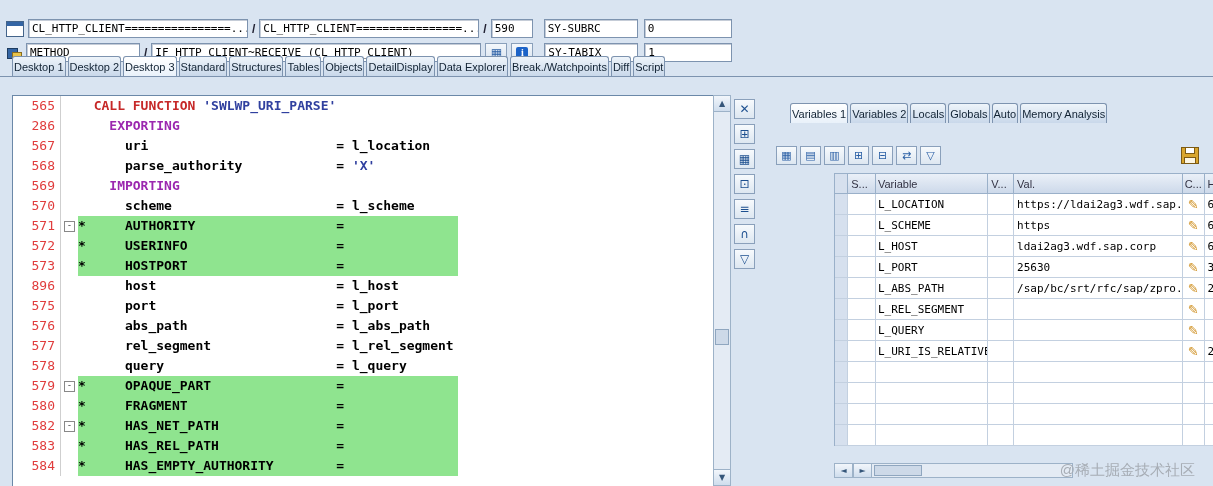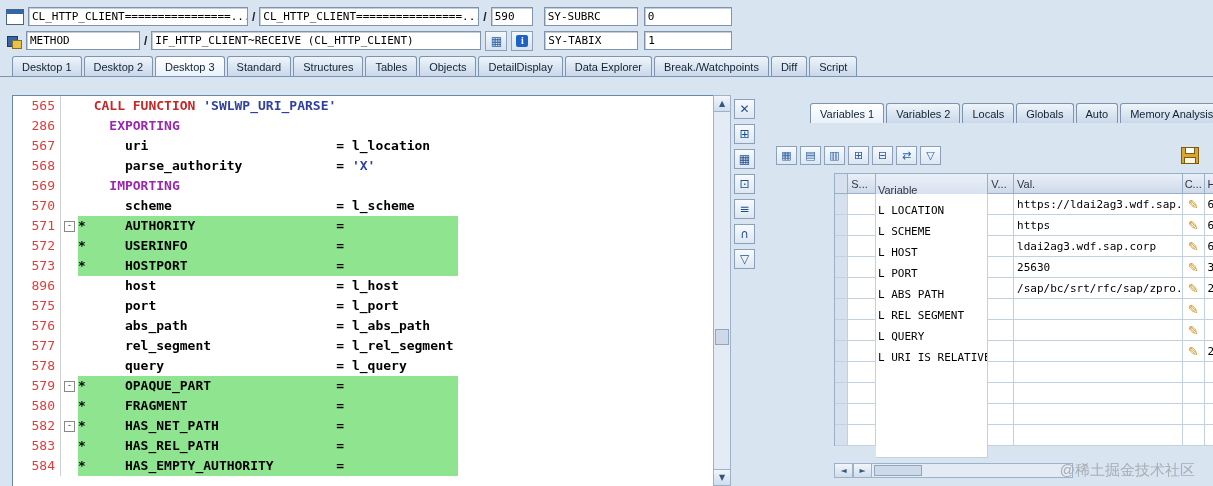--- a/index.html
+++ b/index.html
@@ -2,21 +2,21 @@
 <html><head>
 <meta charset="utf-8">
 <style>
   html,body{margin:0;padding:0}
   body{
     width:1213px;height:486px;position:relative;overflow:hidden;
     background:#d9e4f1;color:#000;
     font-family:"Liberation Sans",sans-serif;font-size:12px;
   }
   
-  .topbar{position:absolute;top:0;left:0;right:0;height:55px}
+  .topbar{position:absolute;top:12px;left:0;right:0;height:55px}
   .trow{position:absolute;left:6px;display:flex;align-items:center;gap:4px;height:21px}
   .trow1{top:6px}.trow2{top:30px}
   .fld{
     background:#fff;border:1px solid #7d93af;height:17px;padding:0 3px;
     font-family:"DejaVu Sans Mono",monospace;font-size:11px;
     display:flex;align-items:center;white-space:nowrap;overflow:hidden;
     box-shadow:inset 1px 1px 0 rgba(90,110,140,.35);
   }
   .w1{width:212px}.w2{width:212px}.w3{width:34px}
   .wlbl{width:86px}.wval{width:80px;margin-left:2px}
@@ -29,21 +29,21 @@
   .method::before{content:"";position:absolute;left:1px;top:2px;width:9px;height:9px;background:#3465a4;border:1px solid #1d3c60}
   .method::after{content:"";position:absolute;left:6px;top:6px;width:8px;height:7px;background:#e8c34a;border:1px solid #8a6d1f}
   .tbtn{width:20px;height:18px;border:1px solid #8aa0bb;background:linear-gradient(#f4f8fc,#d8e2ee);
     display:flex;align-items:center;justify-content:center;flex:none}
   .gridglyph{color:#2a5fa5;font-family:"DejaVu Sans",sans-serif;font-size:12px;line-height:1}
   .infoglyph{width:12px;height:12px;background:#1c63c8;color:#fff;border-radius:2px;
     font-weight:bold;font-size:10px;line-height:12px;text-align:center;font-family:"Liberation Serif",serif}
   .spacer3{width:3px}
   
   .tabstrip{position:absolute;top:55px;left:12px;right:0;height:21px;display:flex;gap:2px;align-items:flex-end;overflow:hidden;white-space:nowrap}
-  .tab{height:19px;padding:0 9px;border:1px solid #7d93af;border-bottom:none;border-radius:3px 3px 0 0;
+  .tab{height:19px;padding:0 1px;border:1px solid #7d93af;border-bottom:none;border-radius:3px 3px 0 0;
     background:linear-gradient(#eef4fa,#c9d8ea);font-size:11px;color:#123;display:flex;align-items:center;flex:none}
   .tab.active{background:linear-gradient(#ffffff,#e9f1fa)}
   
   .main{position:absolute;top:76px;left:0;right:0;bottom:0;border-top:1px solid #7d93af;background:#d9e4f1}
   
   .editor{position:absolute;left:12px;top:18px;width:701px;bottom:0;background:#ffffff;
     border:1px solid #6b88a8;border-bottom:none;overflow:hidden;
     font-family:"DejaVu Sans Mono",monospace;font-weight:bold;font-size:13px;line-height:20px}
   .line{display:flex;height:20px}
   .lnum{width:42px;flex:none;text-align:right;padding-right:5px;color:#e03c3c;font-weight:normal;border-right:1px solid #cfcfcf}
@@ -62,38 +62,38 @@
   .sbtn.up{border-bottom:1px solid #9db2c8}
   .sbtn.down{position:absolute;bottom:0;left:0;right:0;border-top:1px solid #9db2c8}
   .sthumb{position:absolute;top:60%;left:1px;right:1px;height:14px;background:#cdd9e8;border:1px solid #8fa6bf}
   
   .toolstrip{position:absolute;left:734px;top:22px;width:20px;display:flex;flex-direction:column;gap:5px}
   .tsbtn{width:19px;height:18px;border:1px solid #8aa0bb;background:linear-gradient(#f7fafd,#dde7f1);
     color:#1c4f8f;font-size:12px;line-height:1;display:flex;align-items:center;justify-content:center;
     font-family:"DejaVu Sans",sans-serif}
   
   .varspanel{position:absolute;left:758px;top:20px;right:0;bottom:0;overflow:hidden}
-  .vtabs{display:flex;gap:2px;margin-left:52px;height:26px;align-items:flex-end;white-space:nowrap;overflow:hidden}
+  .vtabs{display:flex;gap:2px;margin-left:32px;height:26px;align-items:flex-end;white-space:nowrap;overflow:hidden}
   .vtoolbar{display:flex;align-items:center;margin-top:22px;margin-left:18px;margin-right:14px;gap:3px;height:20px}
   .vtbtn{width:19px;height:17px;border:1px solid #8aa0bb;background:linear-gradient(#f7fafd,#dde7f1);
     color:#2a5fa5;font-size:11px;display:flex;align-items:center;justify-content:center;font-family:"DejaVu Sans",sans-serif}
   .saveicon{margin-left:auto;width:16px;height:15px;position:relative;background:#d9a62e;border:1px solid #7c5a14}
   .saveicon::before{content:"";position:absolute;left:3px;top:0;width:8px;height:5px;background:#fff;border:1px solid #7c5a14;border-top:none}
   .saveicon::after{content:"";position:absolute;left:2px;bottom:0;width:10px;height:5px;background:#fdf6e3;border:1px solid #7c5a14;border-bottom:none}
   .vtable{margin-top:8px;margin-left:76px;width:433px;border-top:1px solid #9ab0c9;border-left:1px solid #9ab0c9;
     font-family:"DejaVu Sans Mono",monospace;font-size:11px}
   .vrow{display:flex;height:21px}
   .vrow.head{height:20px}
   .vcell{border-right:1px solid #c3d0e0;border-bottom:1px solid #c3d0e0;padding:0 3px;
     display:flex;align-items:center;white-space:nowrap;overflow:hidden;background:#fff}
   .hcell{background:linear-gradient(#eaf0f8,#cdd9ea);border-right:1px solid #9ab0c9;border-bottom:1px solid #9ab0c9;
     color:#334;font-family:"Liberation Sans",sans-serif;font-size:11px}
   .c-sel{width:13px;padding:0;background:#d6e0ee}
   .c-s{width:22px}
-  .c-var{width:114px;padding:16px 2px}
+  .c-var{width:114px;padding:9px 2px}
   .c-v{width:20px}
   .c-val{width:172px}
   .c-c{width:22px;justify-content:center;padding:0}
   .c-hex{width:60px}
   .pencil{color:#cf8f1f;font-size:13px;line-height:1;font-family:"DejaVu Sans",sans-serif}
   
   .hscroll{position:absolute;left:76px;bottom:8px;height:15px;display:flex;align-items:stretch}
   .hbtn{width:17px;border:1px solid #9db2c8;background:linear-gradient(#f2f6fb,#cfdded);
     font-size:8px;line-height:13px;text-align:center;color:#35567a;font-family:"DejaVu Sans",sans-serif}
   .htrack{width:200px;border:1px solid #9db2c8;border-left:none;background:#e4ebf4;position:relative}

